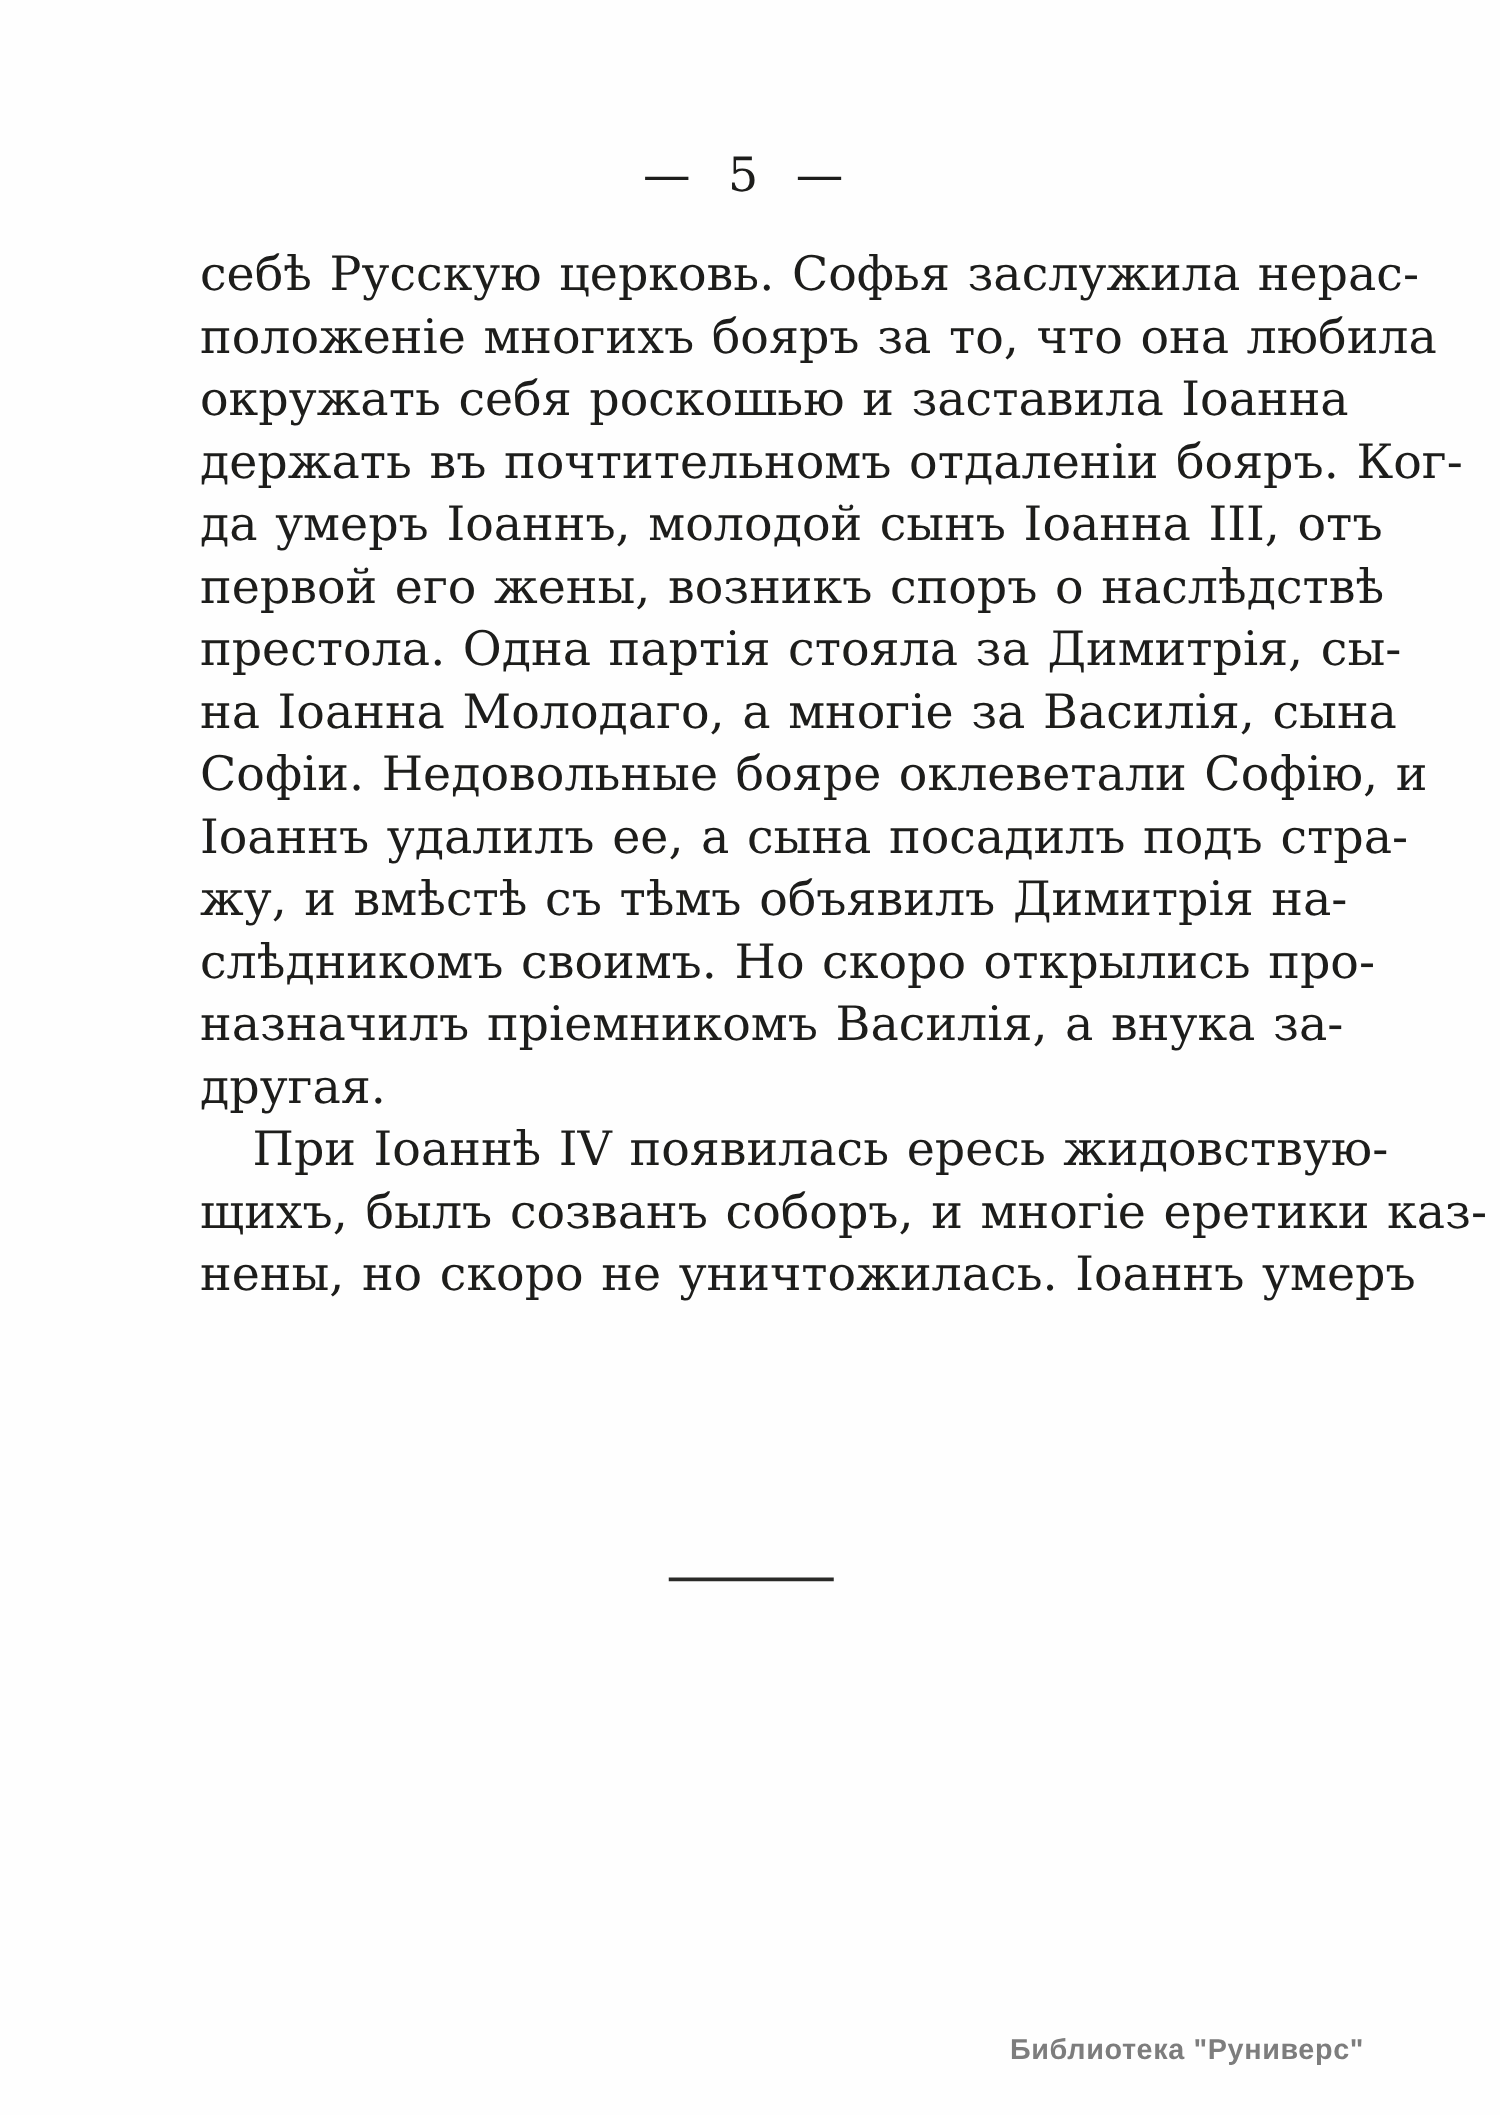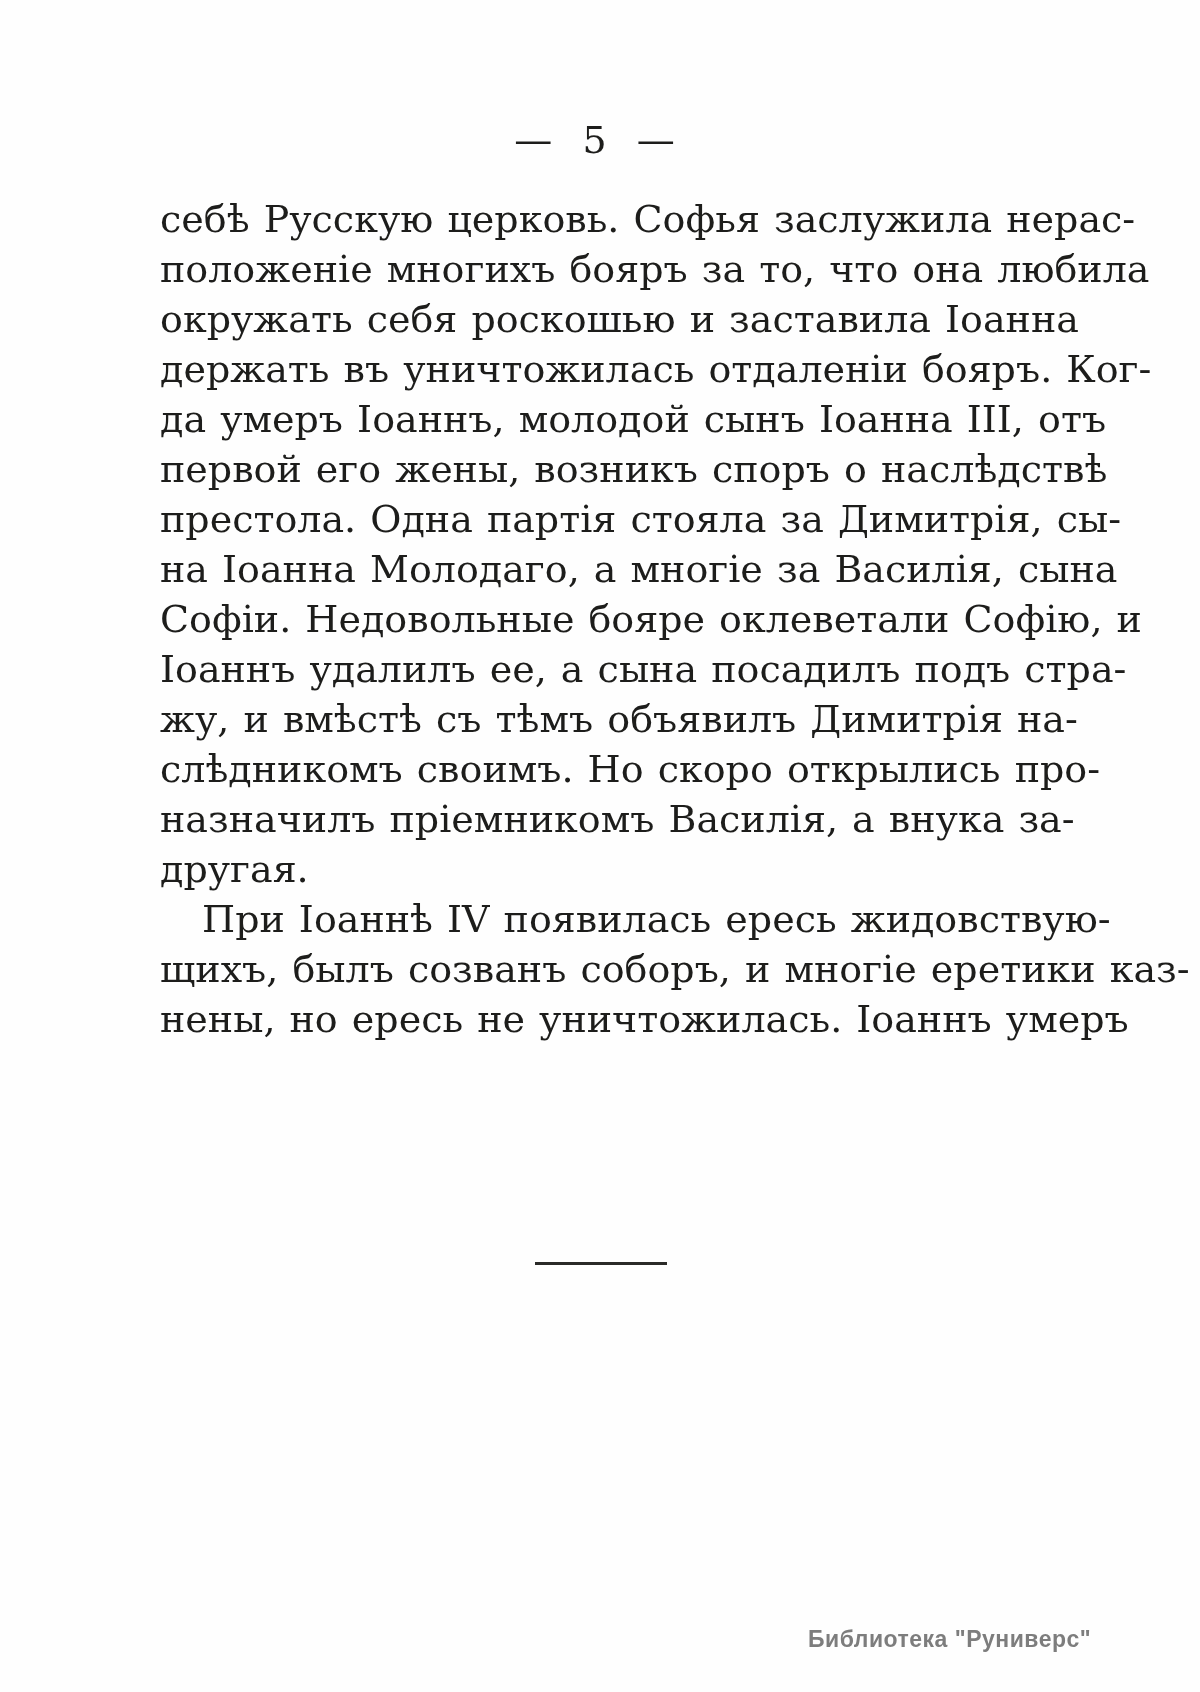--- a/index.html
+++ b/index.html
@@ -77,37 +77,37 @@
 <div class="page">
 
   <div class="page-header">— 5 —</div>
 
   <div class="text-block">
 
     <div>
       <div class="line">себѣ Русскую церковь. Софья заслужила нерас-</div>
       <div class="line">положеніе многихъ бояръ за то, что она любила</div>
       <div class="line">окружать себя роскошью и заставила Іоанна</div>
-      <div class="line">держать въ уничтожилась отдаленіи бояръ. Ког-</div>
+      <div class="line">держать въ почтительномъ отдаленіи бояръ. Ког-</div>
       <div class="line">да умеръ Іоаннъ, молодой сынъ Іоанна III, отъ</div>
       <div class="line">первой его жены, возникъ споръ о наслѣдствѣ</div>
       <div class="line">престола. Одна партія стояла за Димитрія, сы-</div>
       <div class="line">на Іоанна Молодаго, а многіе за Василія, сына</div>
       <div class="line">Софіи. Недовольные бояре оклеветали Софію, и</div>
       <div class="line">Іоаннъ удалилъ ее, а сына посадилъ подъ стра-</div>
       <div class="line">жу, и вмѣстѣ  съ тѣмъ объявилъ Димитрія на-</div>
       <div class="line">слѣдникомъ своимъ. Но скоро открылись про-</div>
       <div class="line">назначилъ пріемникомъ Василія, а внука за-</div>
       <div class="line para-end">другая.</div>
     </div>
 
     <div>
       <div class="line indent">При Іоаннѣ IV появилась ересь жидовствую-</div>
       <div class="line">щихъ, былъ созванъ соборъ, и многіе еретики каз-</div>
-      <div class="line">нены, но ересь не уничтожилась. Іоаннъ умеръ</div>
+      <div class="line">нены, но скоро не уничтожилась. Іоаннъ умеръ</div>
     </div>
 
   </div>
 
   <div class="divider"></div>
 
   <div class="watermark">Библиотека "Руниверс"</div>
 
 </div>
 

